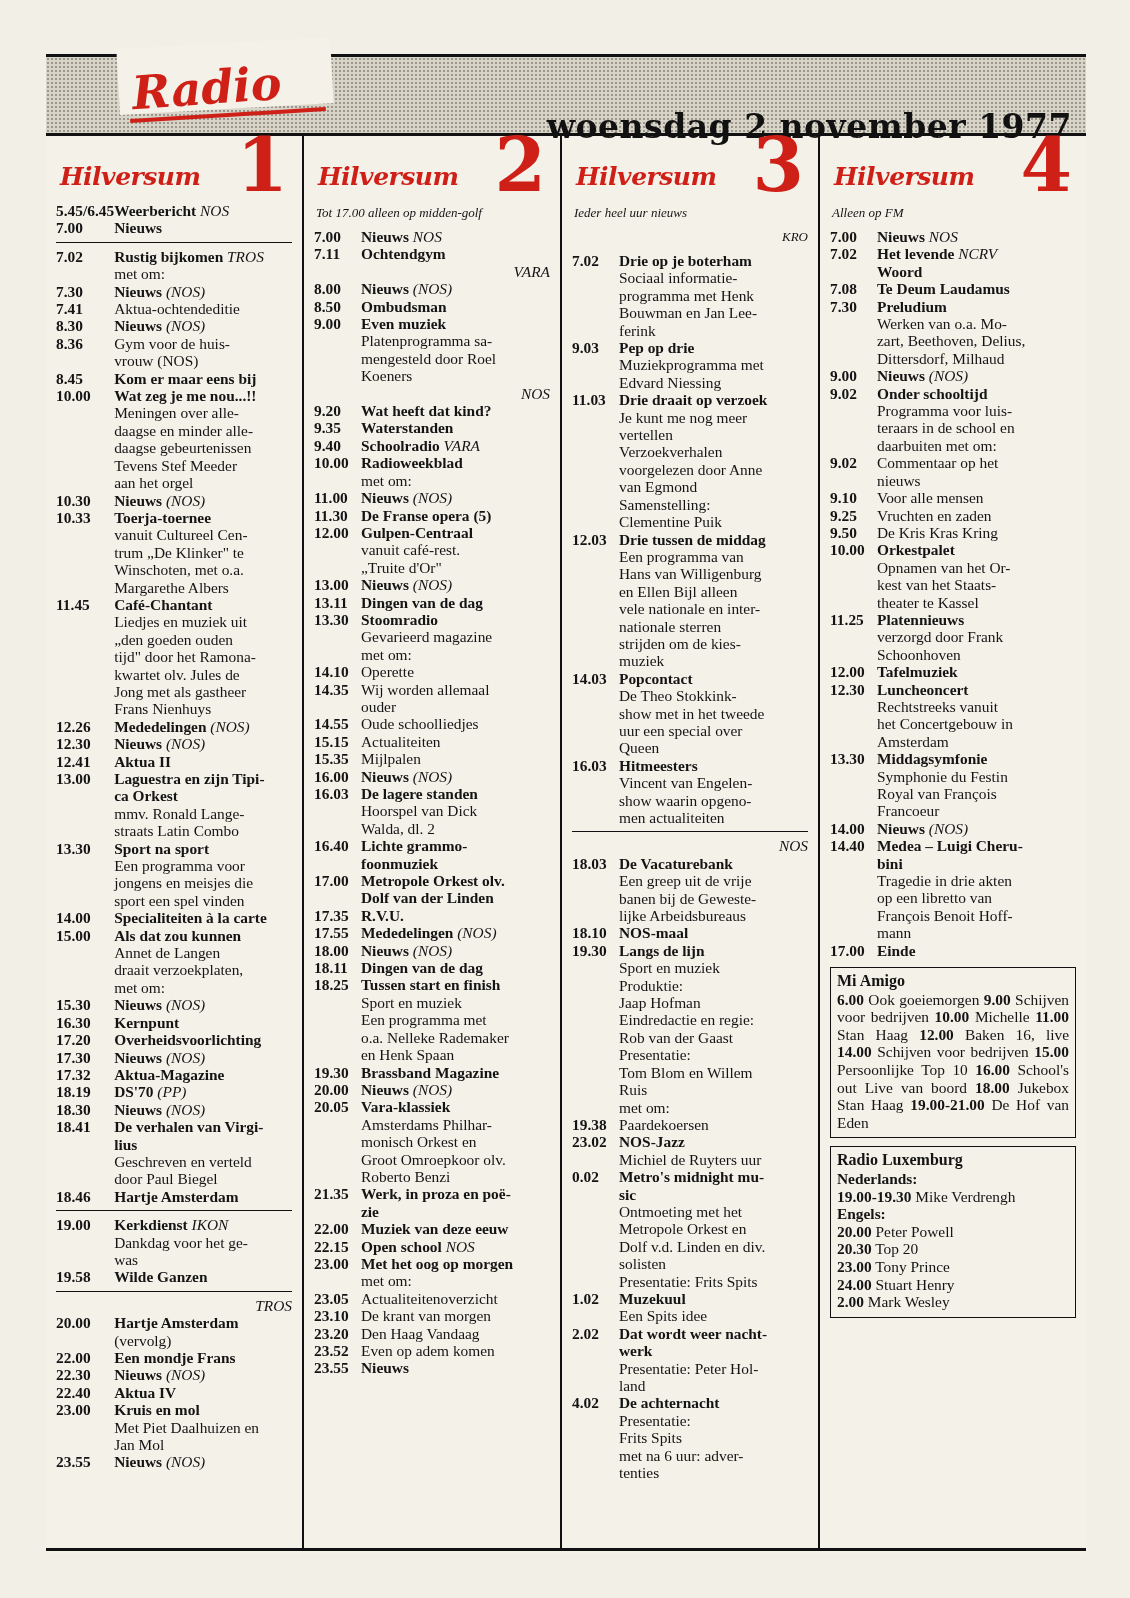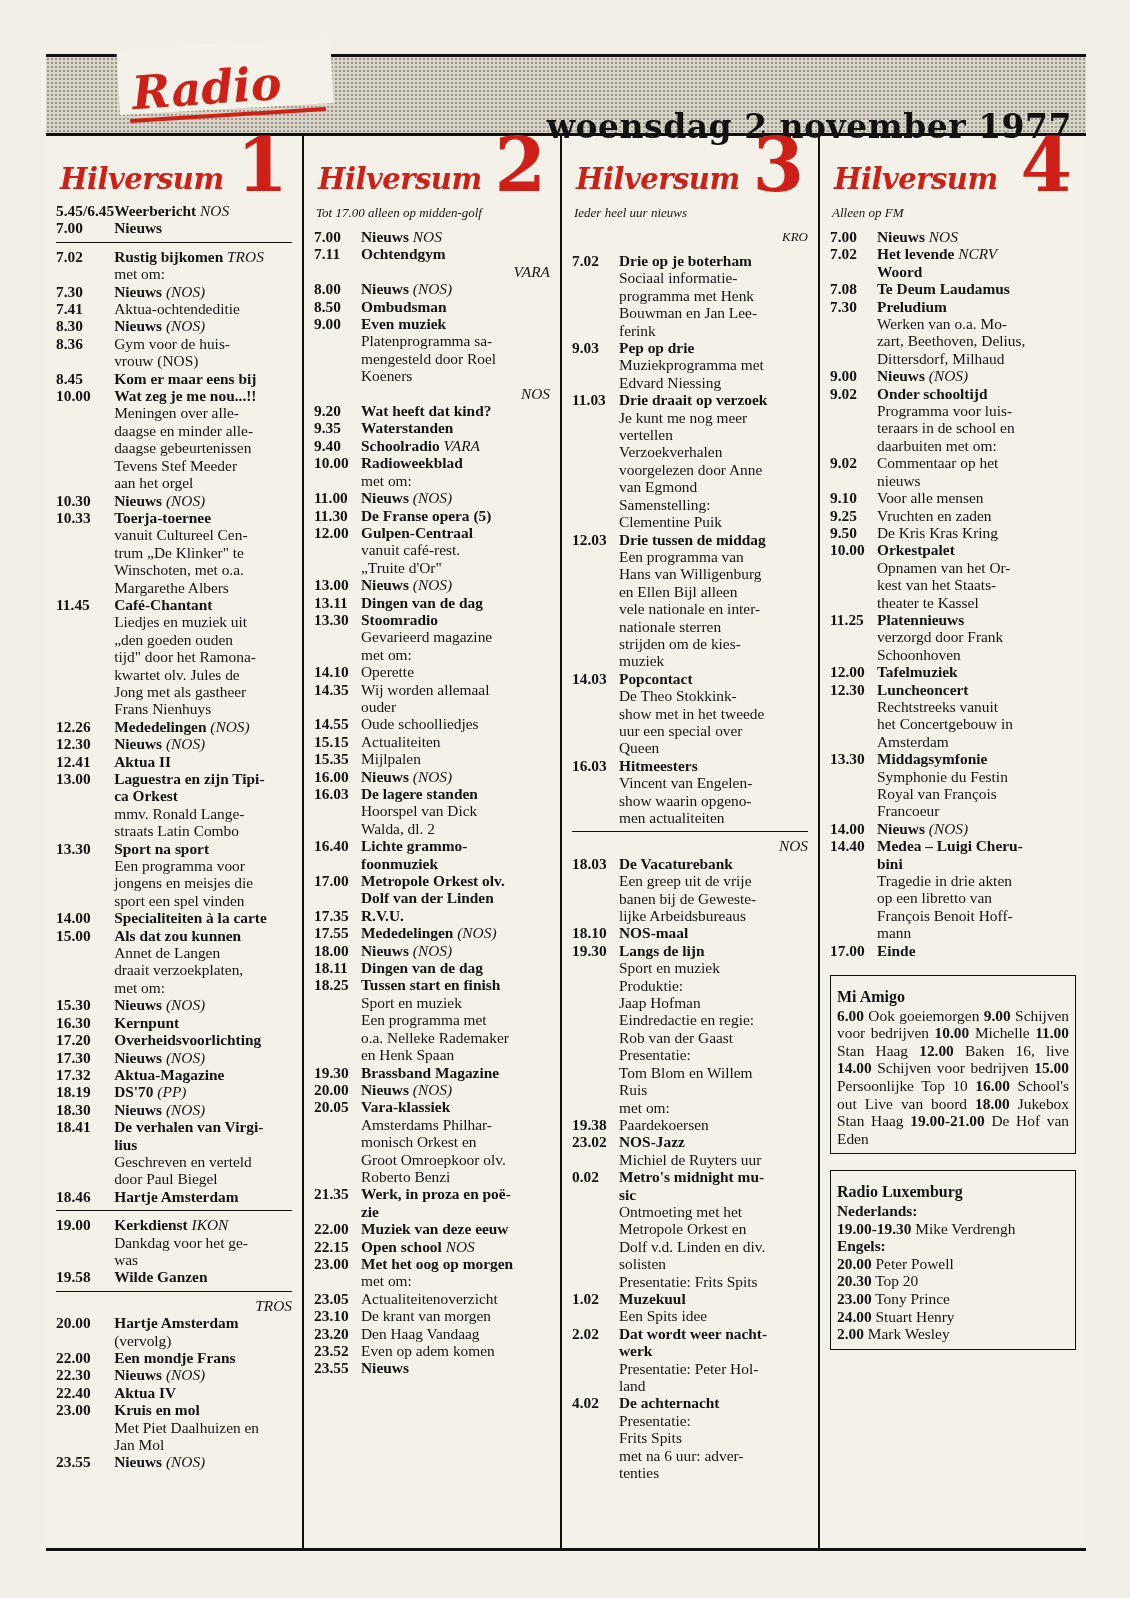--- a/index.html
+++ b/index.html
@@ -14,33 +14,33 @@
   .radio-word{position:absolute;left:86px;top:4px;transform:rotate(-4deg);font-family:"DejaVu Serif", serif;font-style:italic;font-weight:bold;font-size:46px;color:#cf2018;}
   .radio-underline{position:absolute;left:84px;top:56px;width:196px;height:4px;background:#cf2018;transform:rotate(-3.5deg);}
   
   .cols{position:relative;display:flex;height:1412px;border-bottom:3px solid #111;}
   .col{position:relative;padding:0 10px 0 10px;box-sizing:border-box;}
   .c1{width:258px;border-right:2px solid #111;}
   .c2{width:258px;border-right:2px solid #111;}
   .c3{width:258px;border-right:2px solid #111;}
   .c4{width:266px;}
   .chead{position:relative;height:66px;}
-  .hname{position:absolute;left:4px;top:26px;font-family:"DejaVu Serif", serif;font-weight:bold;font-style:italic;font-size:29px;color:#cf2018;letter-spacing:-0.5px;}
+  .hname{position:absolute;left:4px;top:26px;font-family:"DejaVu Serif", serif;font-weight:bold;font-style:italic;font-size:25px;color:#cf2018;letter-spacing:-0.5px;}
   .hnum{position:absolute;right:4px;top:-8px;font-family:"DejaVu Serif", serif;font-weight:bold;font-size:74px;color:#cf2018;line-height:74px;}
   .note{font-style:italic;font-size:13px;line-height:18px;margin:2px 0 6px 2px;}
   .note.right{text-align:right;}
   .rule{border-top:1.5px solid #111;margin:5px 0 5px 0;}
   table.sched{width:100%;border-collapse:collapse;font-size:15.4px;line-height:17.4px;}
   table.sched td{vertical-align:top;padding:0 0 0 0;}
   td.t{width:47px;white-space:nowrap;padding-right:4px;}
   td.t.wide{width:52px;text-align:center;}
   .b{font-weight:bold;}
   .i{font-style:italic;}
   .sub{display:block;}
-  .box{border:1.5px solid #111;margin-top:16px;padding:12px 6px 6px 6px;font-size:15.4px;line-height:17.6px;}
+  .box{border:1.5px solid #111;margin-top:8px;padding:4px 6px 6px 6px;font-size:15.4px;line-height:17.6px;}
   .box h4{margin:0 0 1px 0;font-size:16px;font-weight:bold;}
   .flow{font-size:15.4px;line-height:17.6px;text-align:justify;}
   .flow b{font-weight:bold;}
 </style>
 </head>
 <body>
 
 <div class="page">
   <div class="paper">
 

